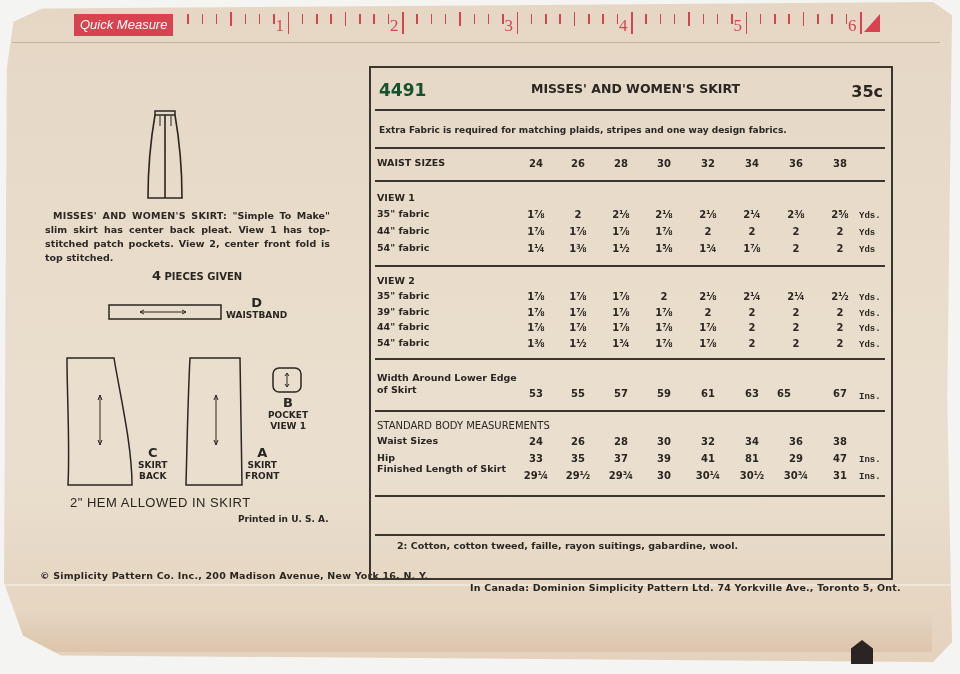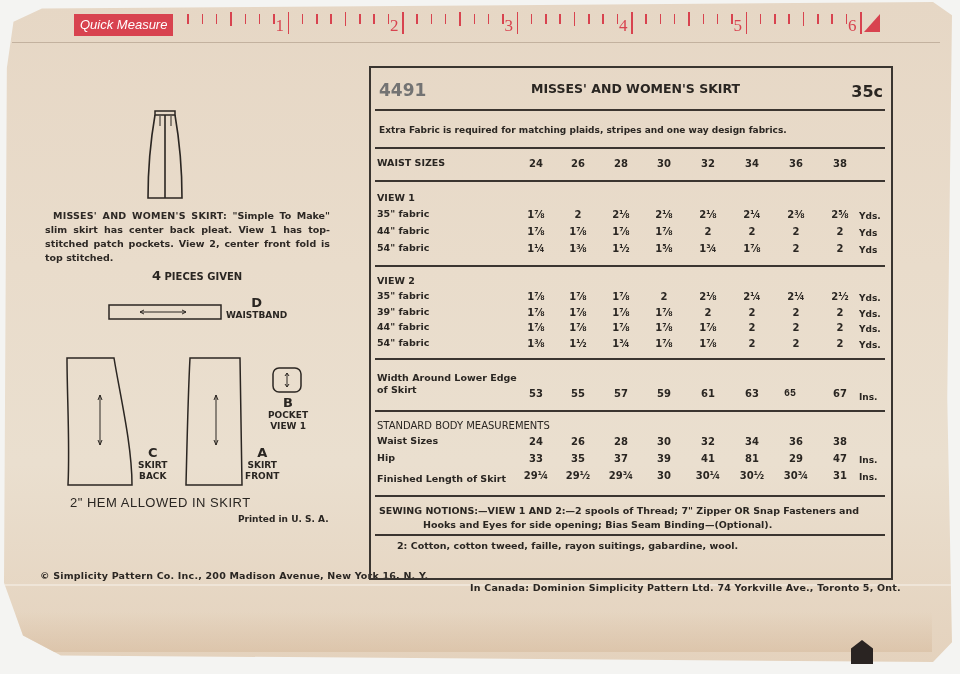--- a/index.html
+++ b/index.html
@@ -59,28 +59,28 @@
   .hem-note { position: absolute; left: 70px; top: 495px; font-size: 13px; font-family: "Liberation Sans", sans-serif; letter-spacing: 0.5px; }
   .printed { position: absolute; left: 238px; top: 514px; font-size: 9px; font-weight: bold; }
   .copyright { position: absolute; left: 40px; top: 570px; font-size: 9.5px; font-weight: bold; letter-spacing: 0.2px; }
 
   
   .chart {
     position: absolute; left: 369px; top: 66px; width: 524px; height: 514px;
     border: 2px solid #3a3530;
   }
   .chart .rule { position: absolute; left: 4px; right: 6px; height: 1.5px; background: #3b3530; }
-  .pnum { position: absolute; left: 8px; top: 12px; font-size: 17px; font-weight: bold; color: #737373; }
+  .pnum { position: absolute; left: 8px; top: 12px; font-size: 17px; font-weight: bold; color: #14532d; }
   .ptitle { position: absolute; left: 160px; top: 13px; font-size: 12.5px; font-weight: bold; }
   .pprice { position: absolute; right: 8px; top: 14px; font-size: 16px; font-weight: bold; }
   .extra { position: absolute; left: 8px; top: 57px; font-size: 9px; font-weight: bold; }
   .lbl { position: absolute; left: 6px; font-size: 9.5px; font-weight: bold; white-space: nowrap; }
   .cells { position: absolute; left: 145px; width: 340px; height: 14px; }
   .cell { position: absolute; top: 0; width: 40px; text-align: center; font-size: 10px; font-weight: bold; }
-  .unit { position: absolute; left: 488px; font-size: 9px; font-weight: bold; }
+  .unit { position: absolute; left: 488px; font-size: 9px; font-weight: bold; font-family: Liberation Mono, monospace; }
   .notes { position: absolute; left: 8px; right: 6px; font-size: 9.5px; font-weight: bold; line-height: 14px; text-align: justify; }
   .notes .ind { padding-left: 44px; display: block; text-align: left; }
   .canada { position: absolute; left: 470px; top: 582px; font-size: 9.5px; font-weight: bold; letter-spacing: 0.2px; }
 
   .notch { position: absolute; left: 851px; top: 640px; width: 22px; height: 24px; background: #2a2422; clip-path: polygon(0 35%, 50% 0, 100% 35%, 100% 100%, 0 100%); }
   .fold-line { position: absolute; left: 8px; right: 12px; top: 40px; height: 1px; background: rgba(160,140,120,0.5); }
 </style>
 </head>
 <body>
 
@@ -326,21 +326,21 @@
 
   <div class="lbl" style="top:304px;">Width Around Lower Edge</div>
   <div class="lbl" style="top:316px;">of Skirt</div>
   <div class="cells" style="top:320px;">
       <div class="cell" style="left: 0px;">53</div>
       <div class="cell" style="left: 42px;">55</div>
       <div class="cell" style="left: 85px;">57</div>
       <div class="cell" style="left: 128px;">59</div>
       <div class="cell" style="left: 172px;">61</div>
       <div class="cell" style="left: 216px;">63</div>
-      <div class="cell" style="left: 254px; font-family: Liberation Mono, monospace;">65</div>
+      <div class="cell" style="left: 248px;">65</div>
       <div class="cell" style="left: 304px;">67</div>
     </div>
   <div class="unit" style="top:324px;">Ins.</div>
   <div class="rule" style="top:342px;"></div>
 
   <div class="lbl" style="top:352px;font-weight:normal;font-size:10px;">STANDARD  BODY  MEASUREMENTS</div>
   <div id="body-rows">
       <div class="lbl" style="top: 367px;">Waist Sizes</div>
       <div class="cells" style="top: 368px;">
         <div class="cell" style="left: 0px;">24</div>
@@ -357,39 +357,35 @@
         <div class="cell" style="left: 0px;">33</div>
         <div class="cell" style="left: 42px;">35</div>
         <div class="cell" style="left: 85px;">37</div>
         <div class="cell" style="left: 128px;">39</div>
         <div class="cell" style="left: 172px;">41</div>
         <div class="cell" style="left: 216px;">81</div>
         <div class="cell" style="left: 260px;">29</div>
         <div class="cell" style="left: 304px;">47</div>
       </div>
       <div class="unit" style="top: 387px;">Ins.</div>
-      <div class="lbl" style="top: 405px;">Finished  Length  of  Skirt</div>
+      <div class="lbl" style="top: 395px;">Finished  Length  of  Skirt</div>
       <div class="cells" style="top: 402px;">
         <div class="cell" style="left: 0px;">29¼</div>
         <div class="cell" style="left: 42px;">29½</div>
         <div class="cell" style="left: 85px;">29¾</div>
         <div class="cell" style="left: 128px;">30</div>
         <div class="cell" style="left: 172px;">30¼</div>
         <div class="cell" style="left: 216px;">30½</div>
         <div class="cell" style="left: 260px;">30¾</div>
         <div class="cell" style="left: 304px;">31</div>
       </div>
       <div class="unit" style="top: 404px;">Ins.</div>
     </div>
   <div class="rule" style="top:427px;"></div>
 
-  <div class="notes" style="top:436px;">
-    <span>SEWING NOTIONS:—VIEW 1 AND 2:—2 spools of Thread; 7" Zipper OR Snap Fasteners and</span>
-    <span class="ind">Hooks and Eyes for side opening; Bias Seam Binding—(Optional).</span>
-  </div>
   <div class="rule" style="top:466px;"></div>
   <div class="notes" style="top:471px;">
     <span class="ind" style="padding-left:18px;">2: Cotton, cotton tweed, faille, rayon suitings, gabardine, wool.</span>
   </div>
 </div>
 
 <div class="canada">In Canada: Dominion Simplicity Pattern Ltd. 74 Yorkville Ave., Toronto 5, Ont.</div>
 <div class="notch"></div>
 
 </body></html>

